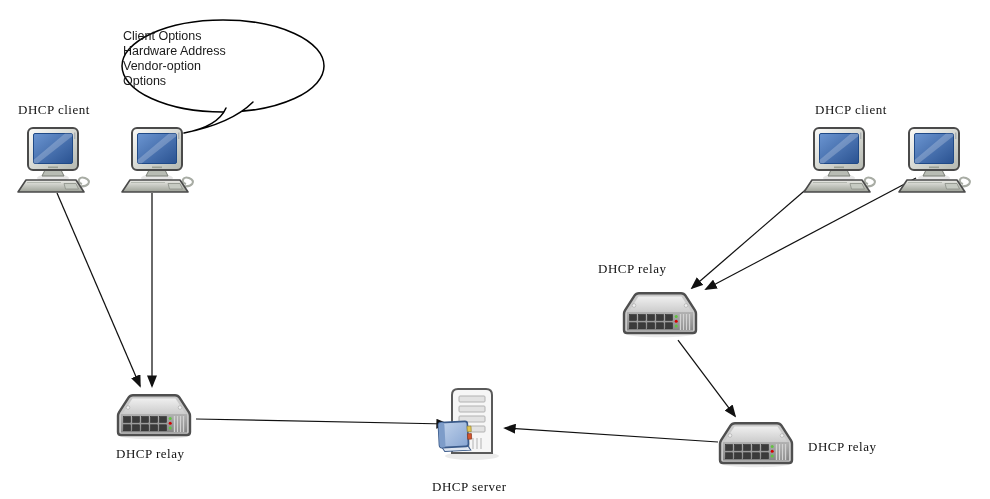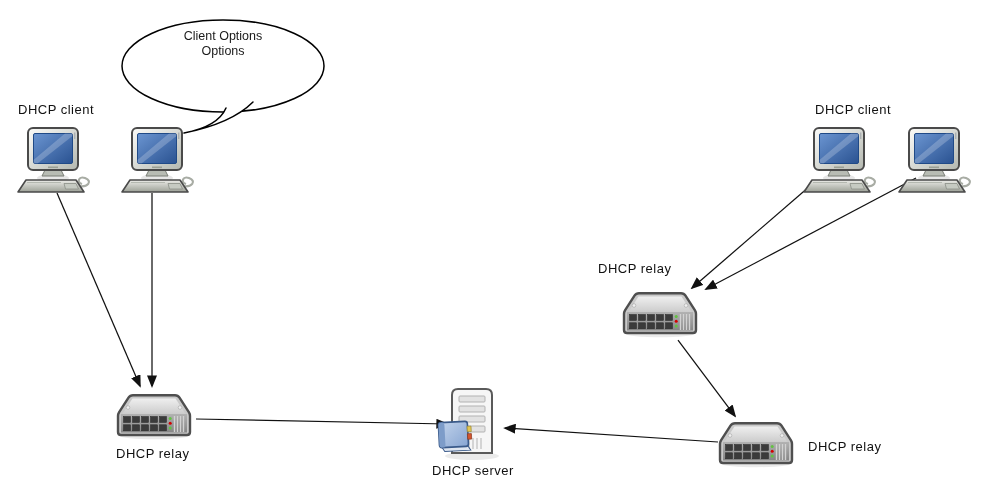--- a/index.html
+++ b/index.html
@@ -2,25 +2,25 @@
 <html><head>
 <meta charset="utf-8">
 <style>
   html,body{margin:0;padding:0;background:#fff;}
   .canvas{
     position:relative;width:990px;height:499px;background:#ffffff;overflow:hidden;
     font-family:"Liberation Sans",sans-serif;
   }
   .layer{position:absolute;left:0;top:0;width:990px;height:499px;}
   .node-label{
-    position:absolute;font-family:Liberation Sans, sans-serif;
+    position:absolute;font-family:Liberation Serif, serif;
     font-size:13px;color:#111;white-space:nowrap;letter-spacing:0.5px;
   }
   .bubble-text{
-    position:absolute;left:123px;top:29px;width:200px;text-align:center;
+    position:absolute;left:123px;top:29px;width:200px;
     font-size:12.5px;line-height:15px;color:#1a1a1a;
   }
   .bubble-text span{display:block;}
   .icon{position:absolute;}
   .defs{position:absolute;width:0;height:0;overflow:hidden;}
 </style>
 </head>
 <body>
 
 <div class="canvas">
@@ -142,20 +142,22 @@
       <line x1="718" y1="442" x2="505" y2="428" marker-end="url(#ah)"></line>
     </g>
   </svg>
 
   <svg class="layer" viewBox="0 0 990 499">
     <ellipse cx="223" cy="66" rx="101" ry="46" fill="#ffffff" stroke="#000000" stroke-width="1.5"></ellipse>
     <path d="M226,108 C220,122 205,129 184,133 C214,127 238,117 253,102" fill="#ffffff" stroke="#000000" stroke-width="1.5" stroke-linejoin="round" stroke-linecap="round"></path>
   </svg>
   <div class="bubble-text">
     <span>Client Options</span>
+    <span>Hardware Address</span>
+    <span>Vendor-option</span>
     <span>Options</span>
   </div>
 
   <svg class="icon" style="left:12px;top:126px" width="82" height="70">
       <use href="#sym-computer"></use>
     </svg>
   <svg class="icon" style="left:116px;top:126px" width="82" height="70">
       <use href="#sym-computer"></use>
     </svg>
   <svg class="icon" style="left:798px;top:126px" width="82" height="70">
@@ -177,15 +179,15 @@
 
   <svg class="icon" style="left:434px;top:386px" width="74" height="76">
       <use href="#sym-server"></use>
     </svg>
 
   <div class="node-label" style="left:18px;top:102px">DHCP client</div>
   <div class="node-label" style="left:815px;top:102px">DHCP client</div>
   <div class="node-label" style="left:598px;top:261px">DHCP relay</div>
   <div class="node-label" style="left:116px;top:446px">DHCP relay</div>
   <div class="node-label" style="left:808px;top:439px">DHCP relay</div>
-  <div class="node-label" style="left:432px;top:463px">DHCP server</div>
+  <div class="node-label" style="left:432px;top:479px">DHCP server</div>
 
 </div>
 
 </body></html>

